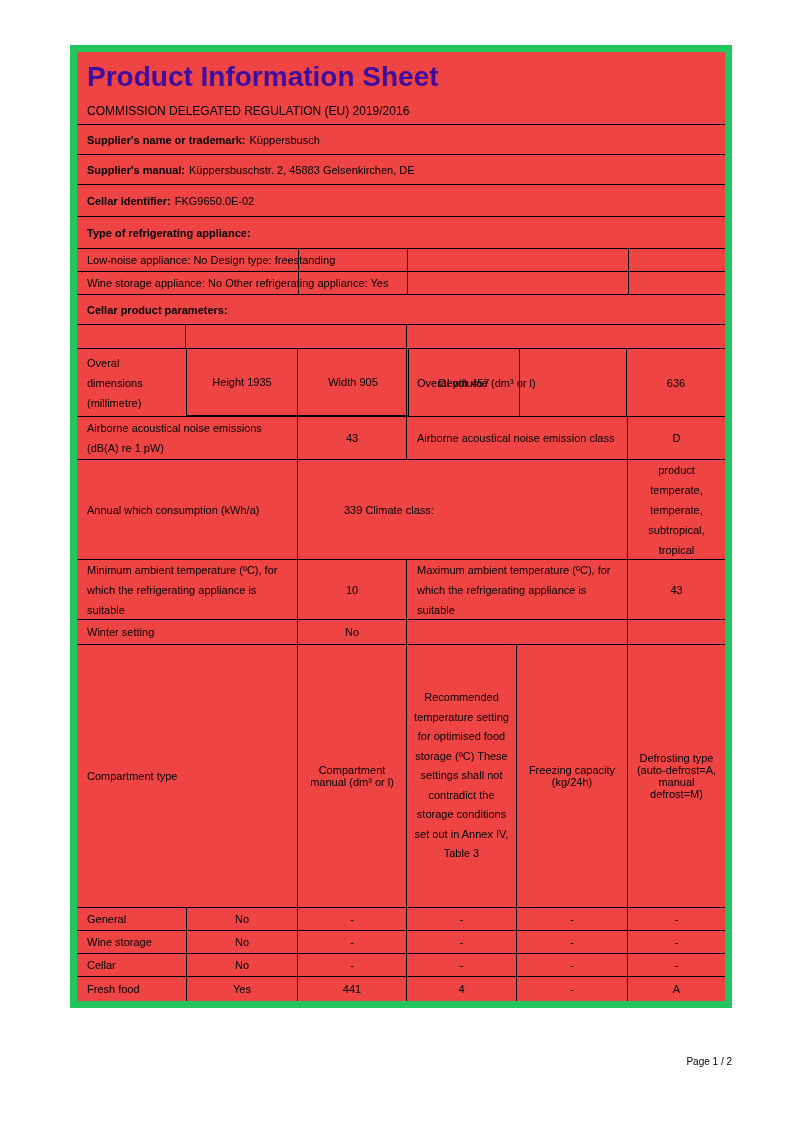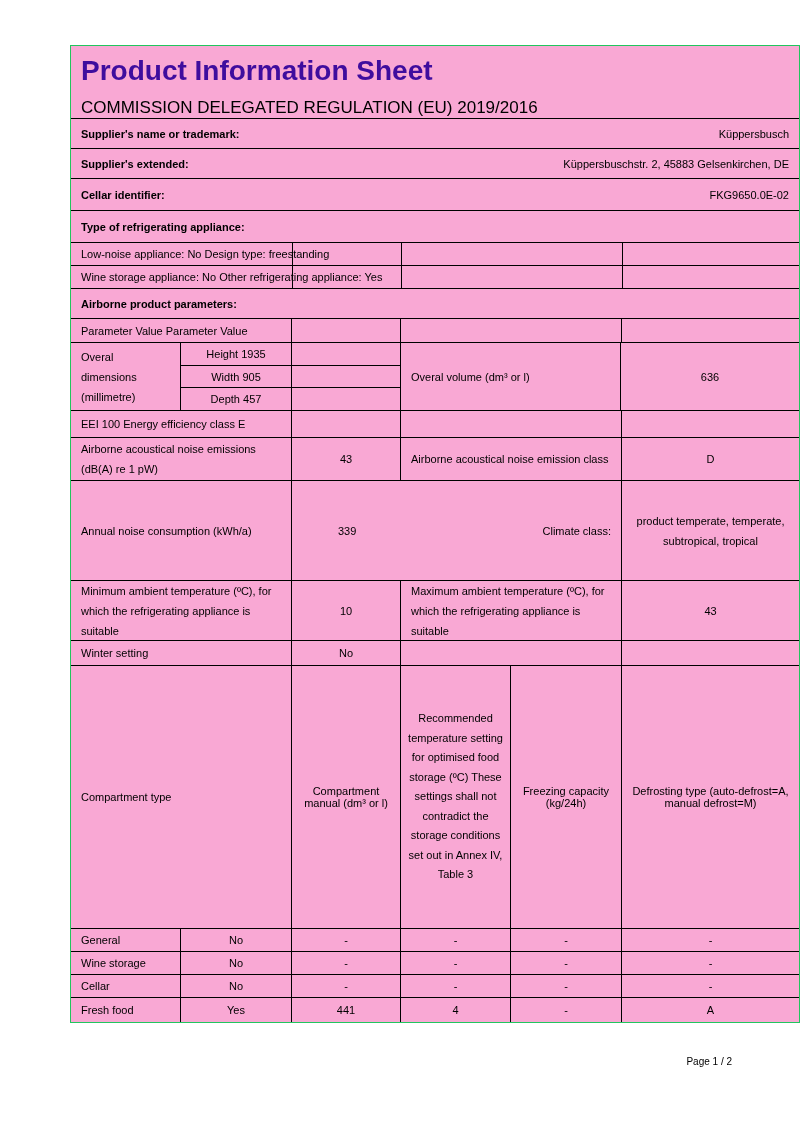--- a/index.html
+++ b/index.html
@@ -2,32 +2,32 @@
 <html><head>
 <meta charset="utf-8">
 <style>
   * { margin:0; padding:0; box-sizing:border-box; }
   html,body { background:#ffffff; }
   body {
     width:802px; height:1134px; position:relative;
     font-family:"Liberation Sans","DejaVu Sans",sans-serif;
     font-size:11px; color:#000;
   }
-  .sheet { position:absolute; left:70px; top:45px; width:730px; border:1px solid #22c55e; background:#f9a8d4; }
+  .sheet { position:absolute; left:70px; top:45px; width:662px; border:7px solid #22c55e; background:#ef4444; }
   .row { display:flex; border-bottom:1px solid #000; position:relative; }
   .row.nob { border-bottom:none; }
-  .cell { border-right:1px solid #000; padding:0 10px; display:flex; align-items:center; line-height:20px;justify-content:space-between; }
+  .cell { border-right:1px solid #000; padding:0 10px; display:flex; align-items:center; line-height:20px; }
   .cell.last { border-right:none; flex:1; }
   .center { justify-content:center; text-align:center; padding:0 4px; }
   .p8 { padding:0 8px; }
   .lbl { font-weight:bold; margin-right:4px; white-space:nowrap; }
   .boldtxt { font-weight:bold; }
   .nowrap { white-space:nowrap; }
   .title { color:#3F0D9E; font-weight:bold; font-size:28px; line-height:34px; padding:8px 10px 0; }
-  .regulation { padding:10px 10px 0; font-size:17px; }
+  .regulation { padding:10px 10px 0; font-size:12px; }
   .vl { position:absolute; top:0; bottom:0; width:1px; background:#000; }
   .subrow { display:flex; }
   .subcell { display:flex; align-items:center; justify-content:center; text-align:center; }
   .footer { position:absolute; left:70px; top:1056px; width:662px; text-align:right; font-size:10px; }
   .tempcell { line-height:19.5px; padding:0 6px; }
 </style>
 </head>
 <body>
 
 <div class="sheet">
@@ -39,21 +39,21 @@
 
   <div class="row" style="height:30px">
     <div class="cell last">
       <span class="lbl">Supplier's name or trademark:</span>
       <span>Küppersbusch</span>
     </div>
   </div>
 
   <div class="row" style="height:30px">
     <div class="cell last">
-      <span class="lbl">Supplier's extended:</span>
+      <span class="lbl">Supplier's manual:</span>
       <span>Küppersbuschstr. 2, 45883 Gelsenkirchen, DE</span>
     </div>
   </div>
 
   <div class="row" style="height:32px">
     <div class="cell last">
       <span class="lbl">Cellar identifier:</span>
       <span>FKG9650.0E-02</span>
     </div>
   </div>
@@ -77,38 +77,35 @@
     <div class="cell last">
       <span class="nowrap">Wine storage appliance: No Other refrigerating appliance: Yes</span>
     </div>
     <i class="vl" style="left:221px"></i>
     <i class="vl" style="left:330px"></i>
     <i class="vl" style="left:551px"></i>
   </div>
 
   <div class="row" style="height:30px">
     <div class="cell last">
-      <span class="boldtxt">Airborne product parameters:</span>
+      <span class="boldtxt">Cellar product parameters:</span>
     </div>
   </div>
 
   <div class="row" style="height:24px">
-    <div class="cell" style="width:221px">
-      <span class="nowrap">Parameter Value Parameter Value</span>
-    </div>
     <div class="cell" style="width:109px"></div>
     <div class="cell" style="width:221px"></div>
     <div class="cell last"></div>
   </div>
 
   <div class="row" style="height:68px">
     <div class="cell" style="width:110px">
       <span>Overal dimensions (millimetre)</span>
     </div>
-    <div style="width:220px;display:flex;flex-direction:column">
+    <div style="width:220px;display:flex;flex-direction:row">
       <div class="subrow" style="flex:1;border-bottom:1px solid #000">
         <div class="subcell" style="width:111px;border-right:1px solid #000">
           <span>Height</span>&nbsp;<span>1935</span>
         </div>
         <div style="flex:1"></div>
       </div>
       <div class="subrow" style="flex:1;border-bottom:1px solid #000">
         <div class="subcell" style="width:111px;border-right:1px solid #000">
           <span>Width</span>&nbsp;<span>905</span>
         </div>
@@ -122,47 +119,39 @@
       </div>
     </div>
     <div class="cell" style="width:221px;border-left:1px solid #000;margin-left:-1px">
       <span>Overal volume (dm³ or l)</span>
     </div>
     <div class="cell last center">
       <span>636</span>
     </div>
   </div>
 
-  <div class="row" style="height:27px">
-    <div class="cell" style="width:221px">
-      <span class="nowrap">EEI 100 Energy efficiency class E</span>
-    </div>
-    <div class="cell" style="width:109px"></div>
-    <div class="cell" style="width:221px"></div>
-    <div class="cell last"></div>
-  </div>
 
   <div class="row" style="height:43px">
     <div class="cell" style="width:221px">
       <span>Airborne acoustical noise emissions (dB(A) re 1 pW)</span>
     </div>
     <div class="cell center" style="width:109px">
       <span>43</span>
     </div>
     <div class="cell" style="width:221px">
       <span>Airborne acoustical noise emission class</span>
     </div>
     <div class="cell last center">
       <span>D</span>
     </div>
   </div>
 
   <div class="row" style="height:100px">
     <div class="cell" style="width:221px">
-      <span>Annual noise consumption (kWh/a)</span>
+      <span>Annual which consumption (kWh/a)</span>
     </div>
     <div class="cell" style="width:330px;padding-left:46px">
       <span>339</span>&nbsp;<span>Climate class:</span>
     </div>
     <div class="cell last center p8">
       <span>product temperate, temperate, subtropical, tropical</span>
     </div>
   </div>
 
   <div class="row" style="height:60px">

